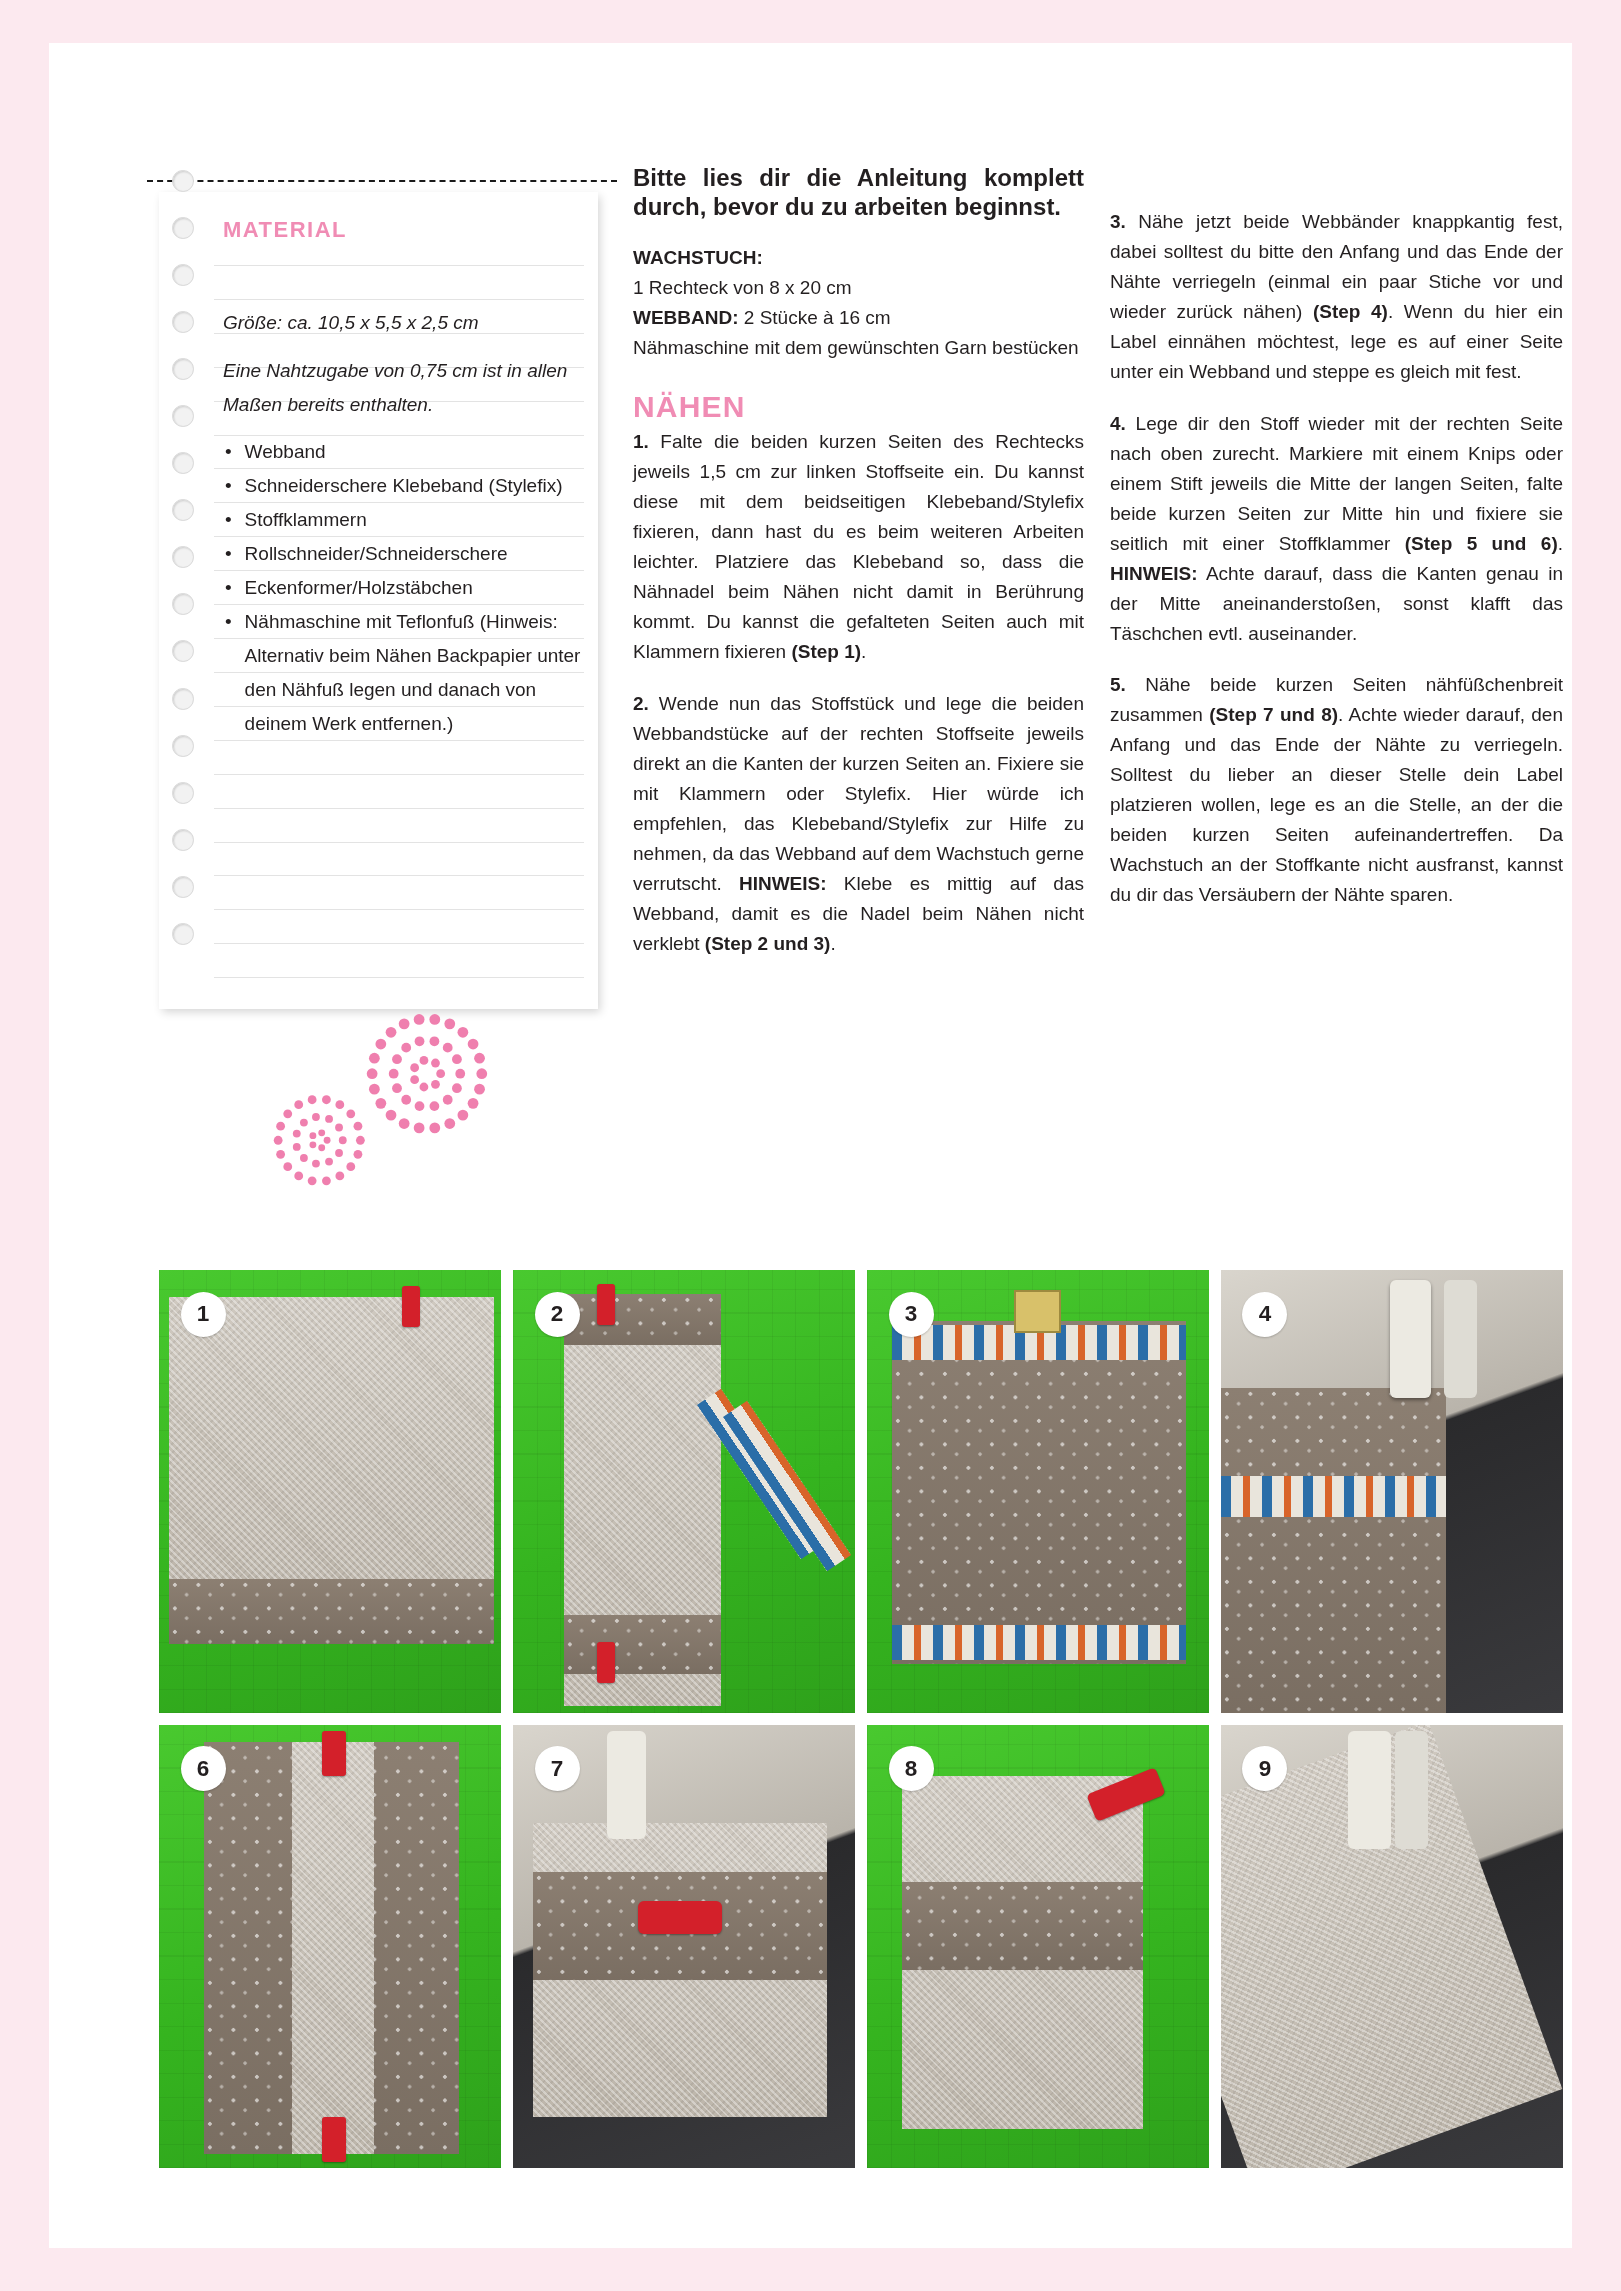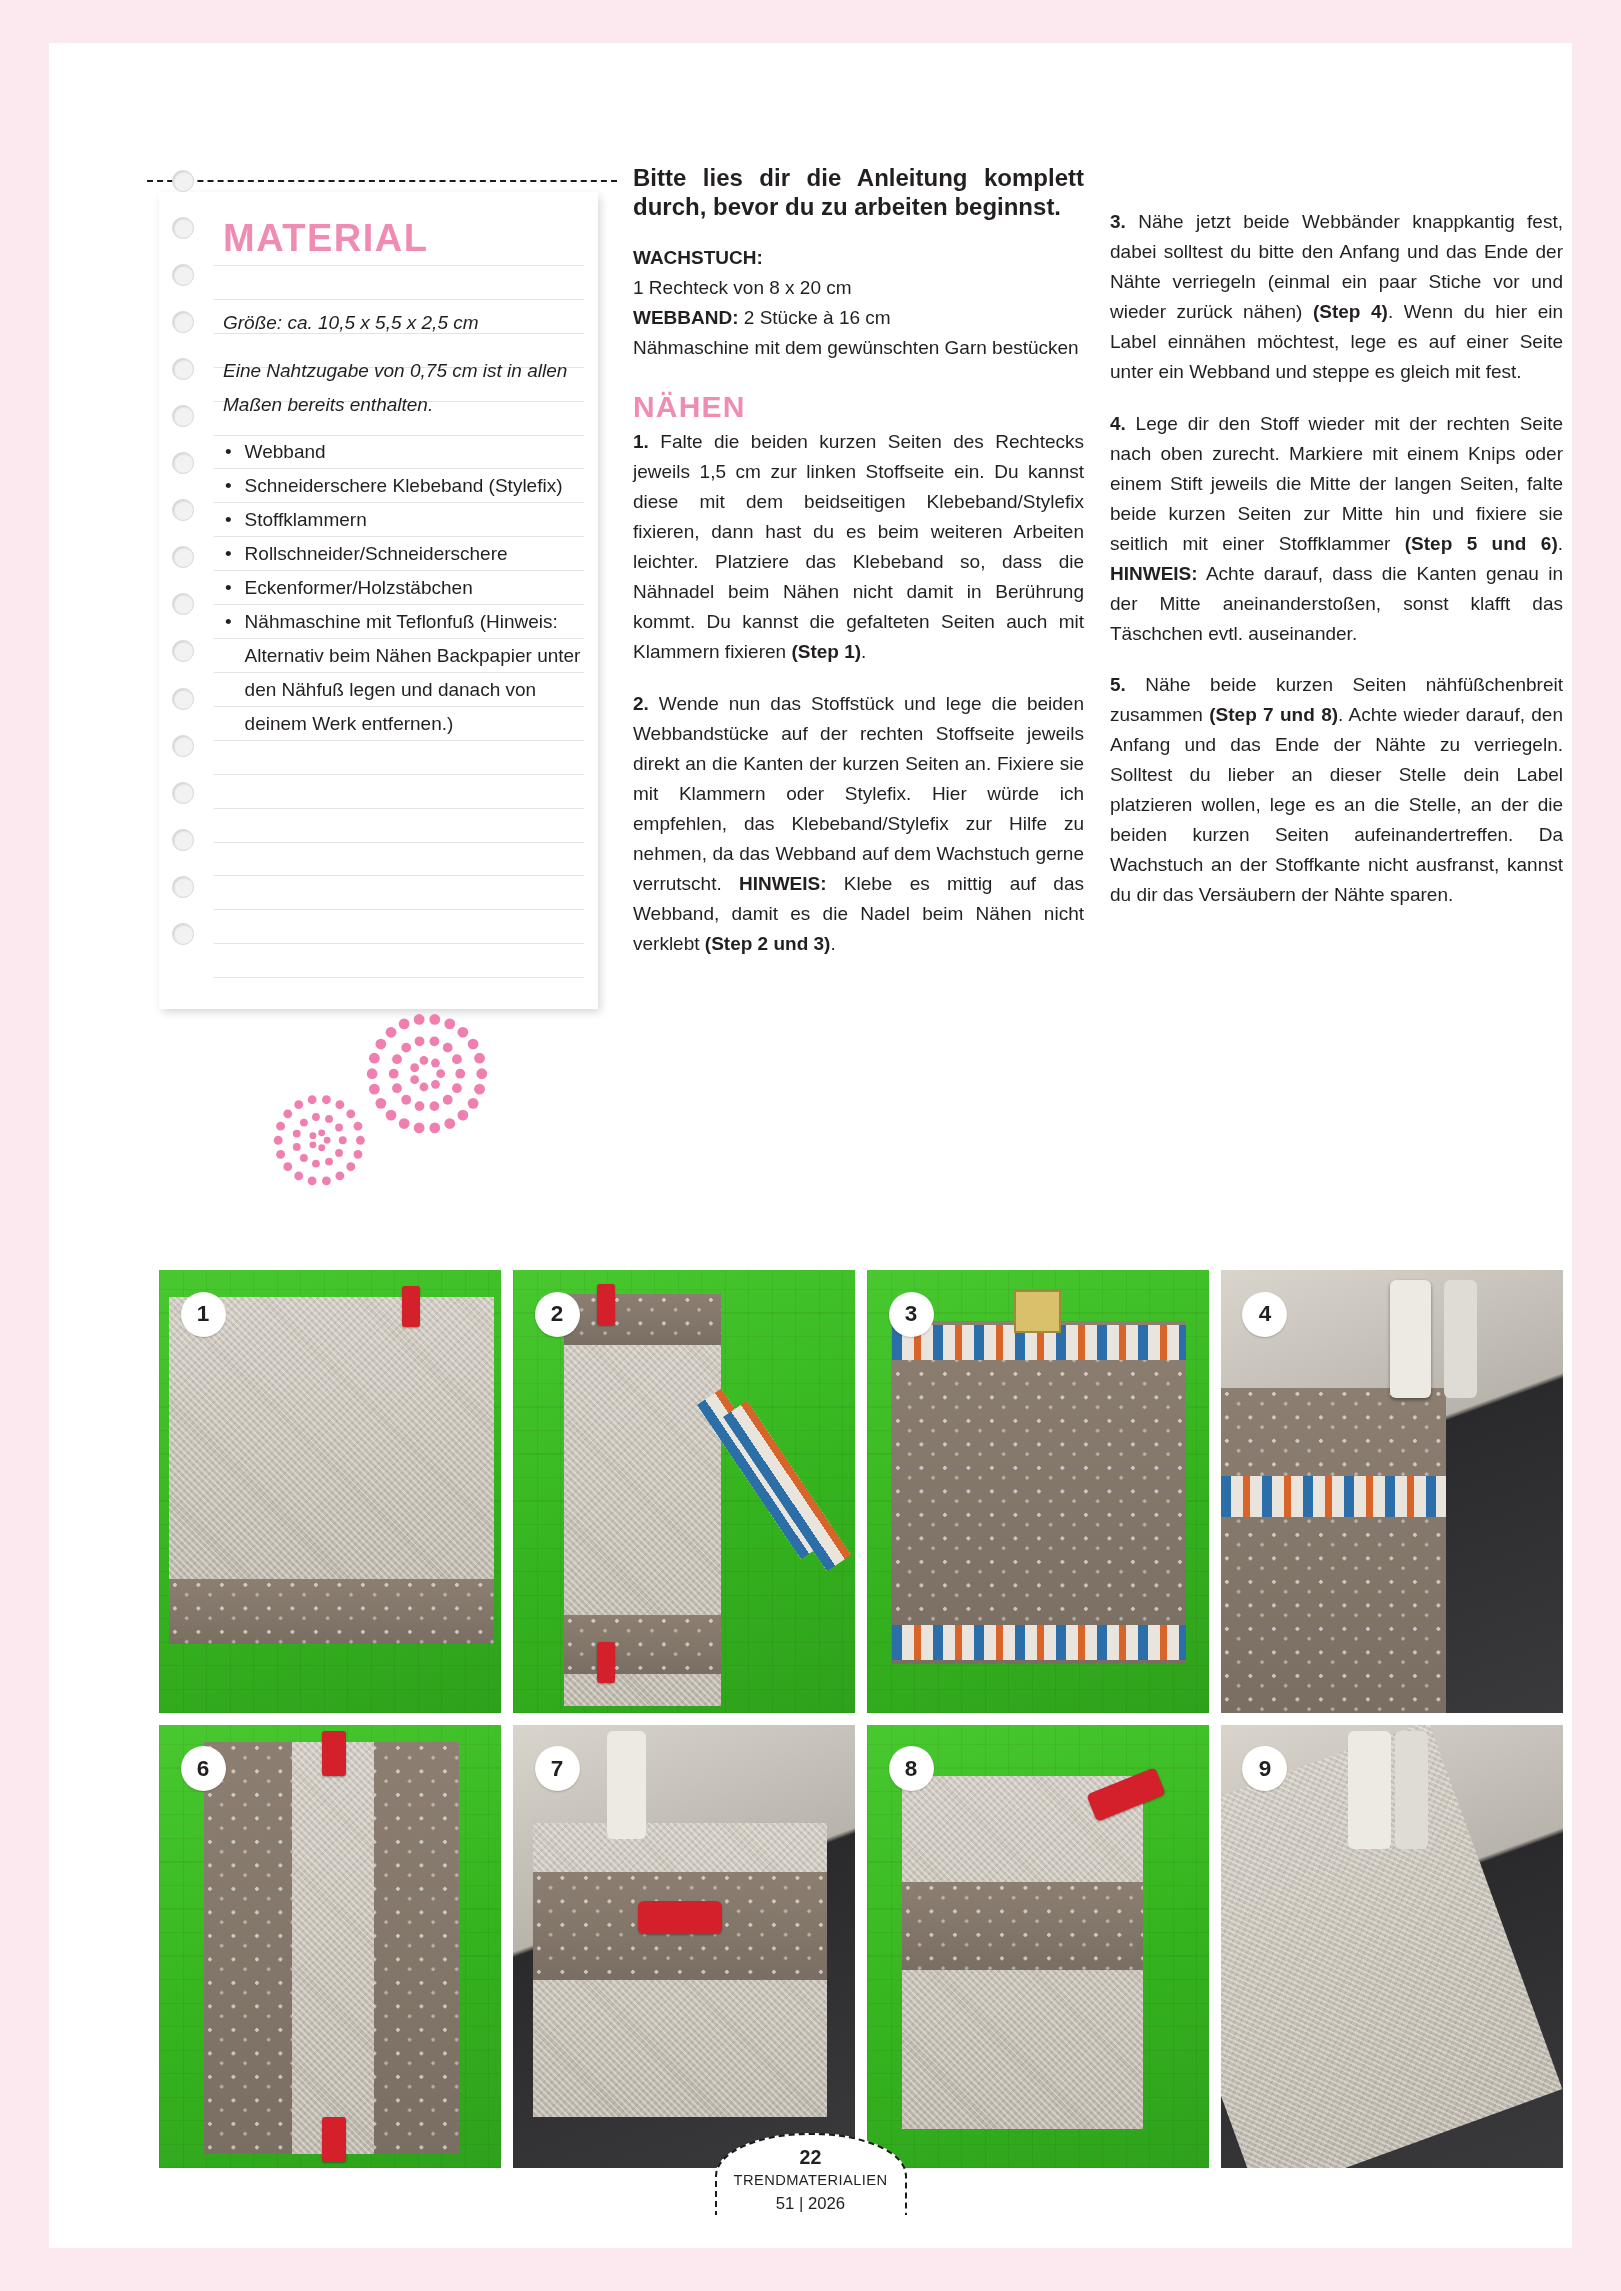--- a/index.html
+++ b/index.html
@@ -70,21 +70,21 @@
     height: 19.6px;
     border-radius: 50%;
     background: #f2f2f2;
     border: 1px solid #d8d8d8;
     box-shadow: inset 1px 1px 2px rgba(0,0,0,0.15);
   }
   .material-title {
     position: absolute;
     left: 174px;
     top: 174px;
-    font-size: 38px;
+    font-size: 22px;
     letter-spacing: 1.5px;
     color: #f08cb4;
     font-weight: bold;
     text-align: right;
   }
   .material-sub {
     position: absolute;
     left: 174px;
     top: 263px;
     width: 353px;
@@ -490,21 +490,16 @@
         <div class="cell">
           <div class="machine" style="position:absolute;inset:0;"></div>
           <div style="position:absolute;left:-39px;top:39px;width:323px;height:392px;transform:rotate(-20deg);" class="fabric-grey"></div>
           <div style="position:absolute;left:127px;top:5.9px;width:43px;height:118px;background:#eceae2;border-radius:5.9px;"></div>
           <div style="position:absolute;left:174px;top:5.9px;width:33px;height:118px;background:#dedcd4;border-radius:5.9px;"></div>
           <div class="badge">9</div>
         </div>
       </div>
     </div>
 
-    <div class="footer">
-      <div class="pg">22</div>
-      <div class="mag">TRENDMATERIALIEN</div>
-      <div class="iss">51 | 2026</div>
-    </div>
 
   </div>
 </div>
 
 
 </body></html>

